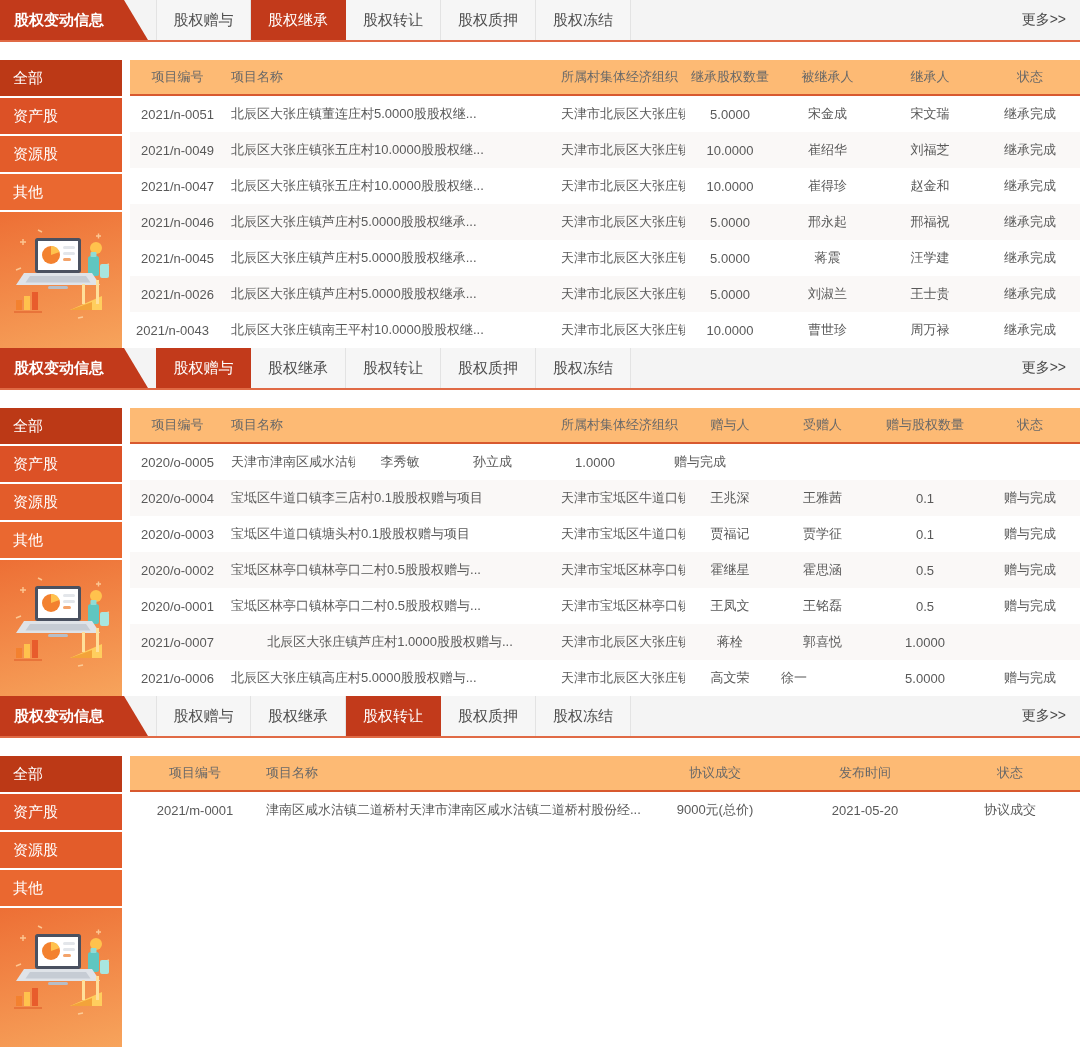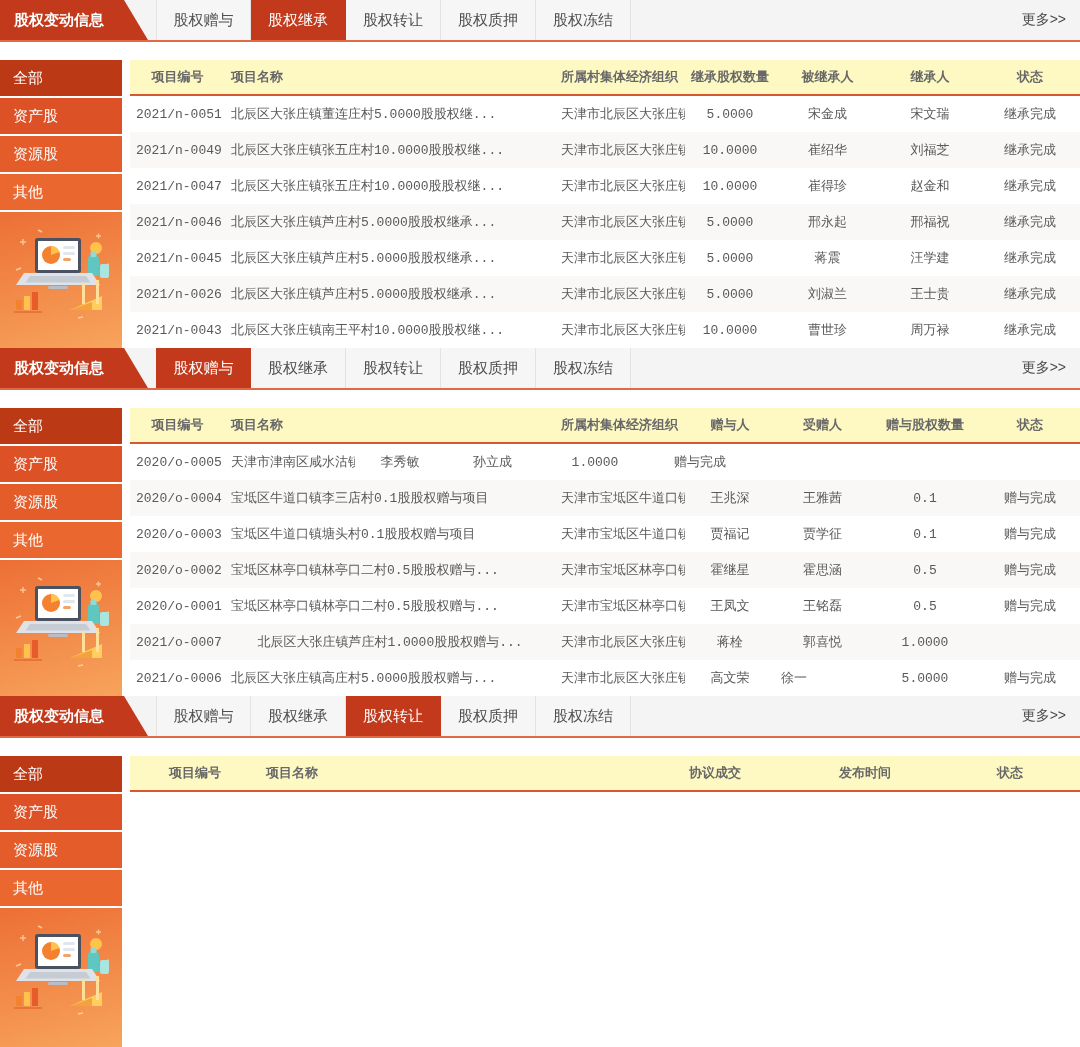--- a/index.html
+++ b/index.html
@@ -29,23 +29,23 @@
   .content{display:flex;margin-top:18px;}
   .section.s12 .content{height:288px;}
   .section.s3  .content{height:291px;}
 
   .sidebar{width:122px;display:flex;flex-direction:column;}
   .side-item{height:38px;border-bottom:2px solid #fff;color:#fff;font-size:15px;
              display:flex;align-items:center;padding-left:13px;cursor:pointer;flex:none;}
   .side-fill{flex:1;display:flex;justify-content:center;align-items:flex-start;padding-top:14px;overflow:hidden;}
 
   .table{flex:1;margin-left:8px;display:flex;flex-direction:column;}
-  .thead{display:flex;height:36px;background:#fef9c3;border-bottom:2px solid var(--header-border);
-         align-items:center;color:#686868;font-weight:bold;font-size:13px;flex:none;}
-  .tbody{flex:1;font-family:Liberation Mono, monospace;}
+  .thead{display:flex;height:36px;background:#fdba74;border-bottom:2px solid var(--header-border);
+         align-items:center;color:#686868;font-weight:normal;font-size:13px;flex:none;}
+  .tbody{flex:1;}
   .row{display:flex;height:36px;align-items:center;font-size:13px;color:#595959;cursor:pointer;}
   .row:nth-child(even){background:#faf8f7;}
   .cell{padding:0 6px;white-space:nowrap;overflow:hidden;flex:none;}
 </style>
 </head>
 <body>
 
 <div class="section s12">
   <div class="tabbar">
     <div class="banner">股权变动信息</div>
@@ -384,15 +384,24 @@
         </div>
     </div>
     <div class="table">
       <div class="thead">
           <div class="cell" style="width: 130px; text-align: center;">项目编号</div>
           <div class="cell" style="width: 380px; text-align: left;">项目名称</div>
           <div class="cell" style="width: 150px; text-align: center;">协议成交</div>
           <div class="cell" style="width: 150px; text-align: center;">发布时间</div>
           <div class="cell" style="width: 140px; text-align: center;">状态</div>
         </div>
+      <div class="tbody">
+          <div class="row">
+            <div class="cell" style="width: 130px; text-align: center;">2021/m-0001</div>
+            <div class="cell" style="width: 380px; text-align: left;">津南区咸水沽镇二道桥村天津市津南区咸水沽镇二道桥村股份经...</div>
+            <div class="cell" style="width: 150px; text-align: center;">9000元(总价)</div>
+            <div class="cell" style="width: 150px; text-align: center;">2021-05-20</div>
+            <div class="cell" style="width: 140px; text-align: center;">协议成交</div>
+          </div>
+        </div>
     </div>
   </div>
 </div>
 
 </body></html>

